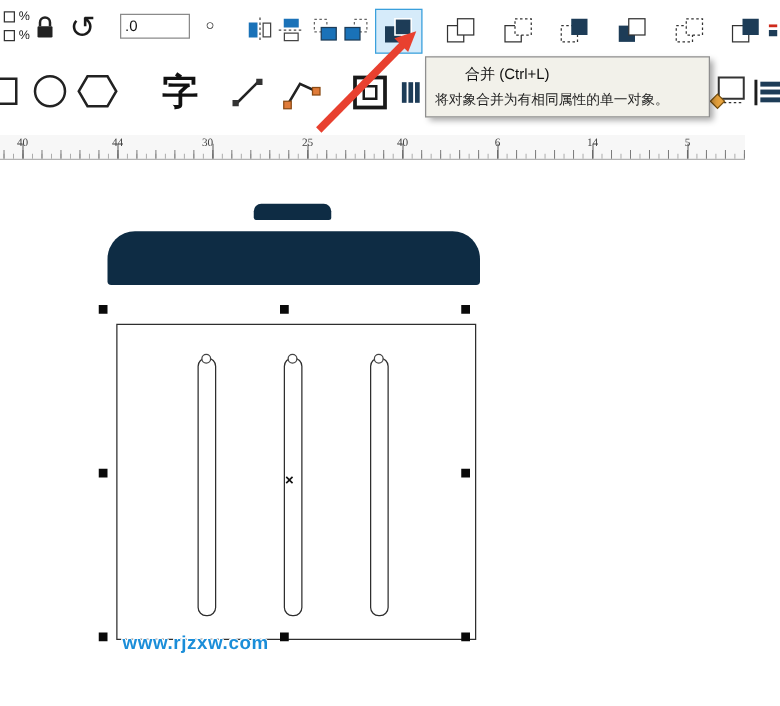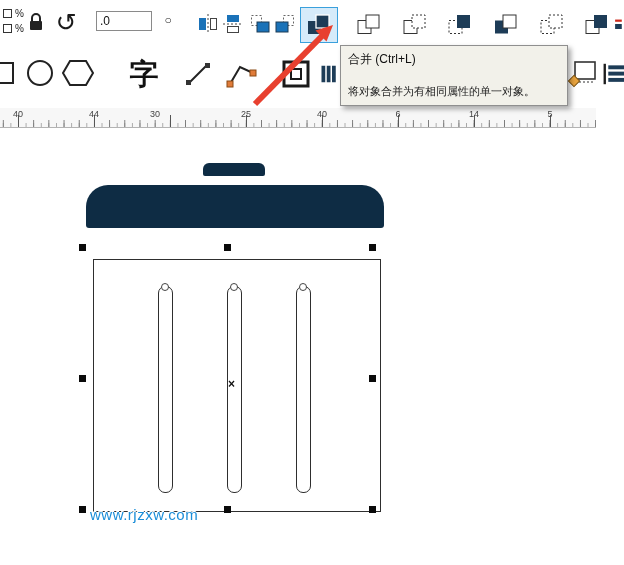--- a/index.html
+++ b/index.html
@@ -28,20 +28,21 @@
     position:absolute;left:0;top:108px;width:596px;height:19px;
     background-color:#f7f7f7;
     background-image:
       linear-gradient(90deg,#555 0 1px,transparent 1px),
       linear-gradient(90deg,#7a7a7a 0 1px,transparent 1px),
       linear-gradient(90deg,#a8a8a8 0 1px,transparent 1px);
     background-size:76px 12px,15.2px 7px,7.6px 4px;
     background-repeat:repeat-x;
     background-position:18px bottom,18px bottom,18px bottom;
     border-bottom:1px solid #b3b3b3;
+    font-family:Liberation Serif, serif;
   }
   .ruler-label{
     position:absolute;top:1px;transform:translateX(-50%);
     font-size:9px;color:#444;
   }
   
   .lid-handle{
     position:absolute;left:203px;top:163px;width:62px;height:13px;
     background:#0e2c44;border-radius:6px 6px 2px 2px;
   }
@@ -61,33 +62,33 @@
     position:absolute;top:283px;width:6px;height:6px;border:1px solid #444;
     border-radius:50%;background:#fff;
   }
   .handle{
     position:absolute;width:7px;height:7px;background:#0a0a0a;
   }
   .center-mark{
     position:absolute;left:228px;top:377px;font-size:12px;font-weight:bold;color:#111;
   }
   .watermark{
-    position:absolute;left:90px;top:506px;font-size:15px;font-weight:normal;
+    position:absolute;left:98px;top:506px;font-size:15px;font-weight:bold;
     color:#1b8ed9;letter-spacing:0.5px;
     text-shadow:1px 0 0 #fff,-1px 0 0 #fff,0 1px 0 #fff,0 -1px 0 #fff,1px 1px 0 #fff,-1px -1px 0 #fff;
   }
   
   .tooltip{
     position:absolute;left:340px;top:45px;width:212px;
     background:#f2f1ea;border:1px solid #8f8f8f;
     box-shadow:3px 3px 5px rgba(0,0,0,.35);
     padding:5px 7px 6px 7px;z-index:30;
   }
-  .tooltip .tt-title{font-size:12px;color:#111;}
-  .tooltip .tt-desc{font-size:11px;color:#222;margin-top:16px;}
+  .tooltip .tt-title{font-size:12px;color:#111;margin-left:24px;}
+  .tooltip .tt-desc{font-size:11px;color:#222;margin-top:4px;}
   
   .red-arrow{position:absolute;left:245px;top:20px;z-index:40;pointer-events:none;}
   .texttool{font-size:29px;font-weight:bold;color:#111;line-height:30px;}
 </style>
 </head>
 <body>
 
 <div class="app">
 
   <div class="abs" style="left:3px;top:6px;">
@@ -253,21 +254,21 @@
       <rect x="2" y="2" width="3" height="26" fill="#1d1d1d"></rect>
       <rect x="8" y="4" width="20" height="5" fill="#1d3c57"></rect>
       <rect x="8" y="12" width="20" height="5" fill="#1d3c57"></rect>
       <rect x="8" y="20" width="20" height="5" fill="#1d3c57"></rect>
     </svg>
   </div>
 
   <div class="ruler">
     <span class="ruler-label" style="left:18px">40</span>
     <span class="ruler-label" style="left:94px">44</span>
-    <span class="ruler-label" style="left:155px">30</span>
+    <span class="ruler-label" style="left:166px">30</span>
     <span class="ruler-label" style="left:246px">25</span>
     <span class="ruler-label" style="left:322px">40</span>
     <span class="ruler-label" style="left:398px">6</span>
     <span class="ruler-label" style="left:474px">14</span>
     <span class="ruler-label" style="left:550px">5</span>
   </div>
 
   <div class="lid-handle"></div>
   <div class="lid"></div>
 

